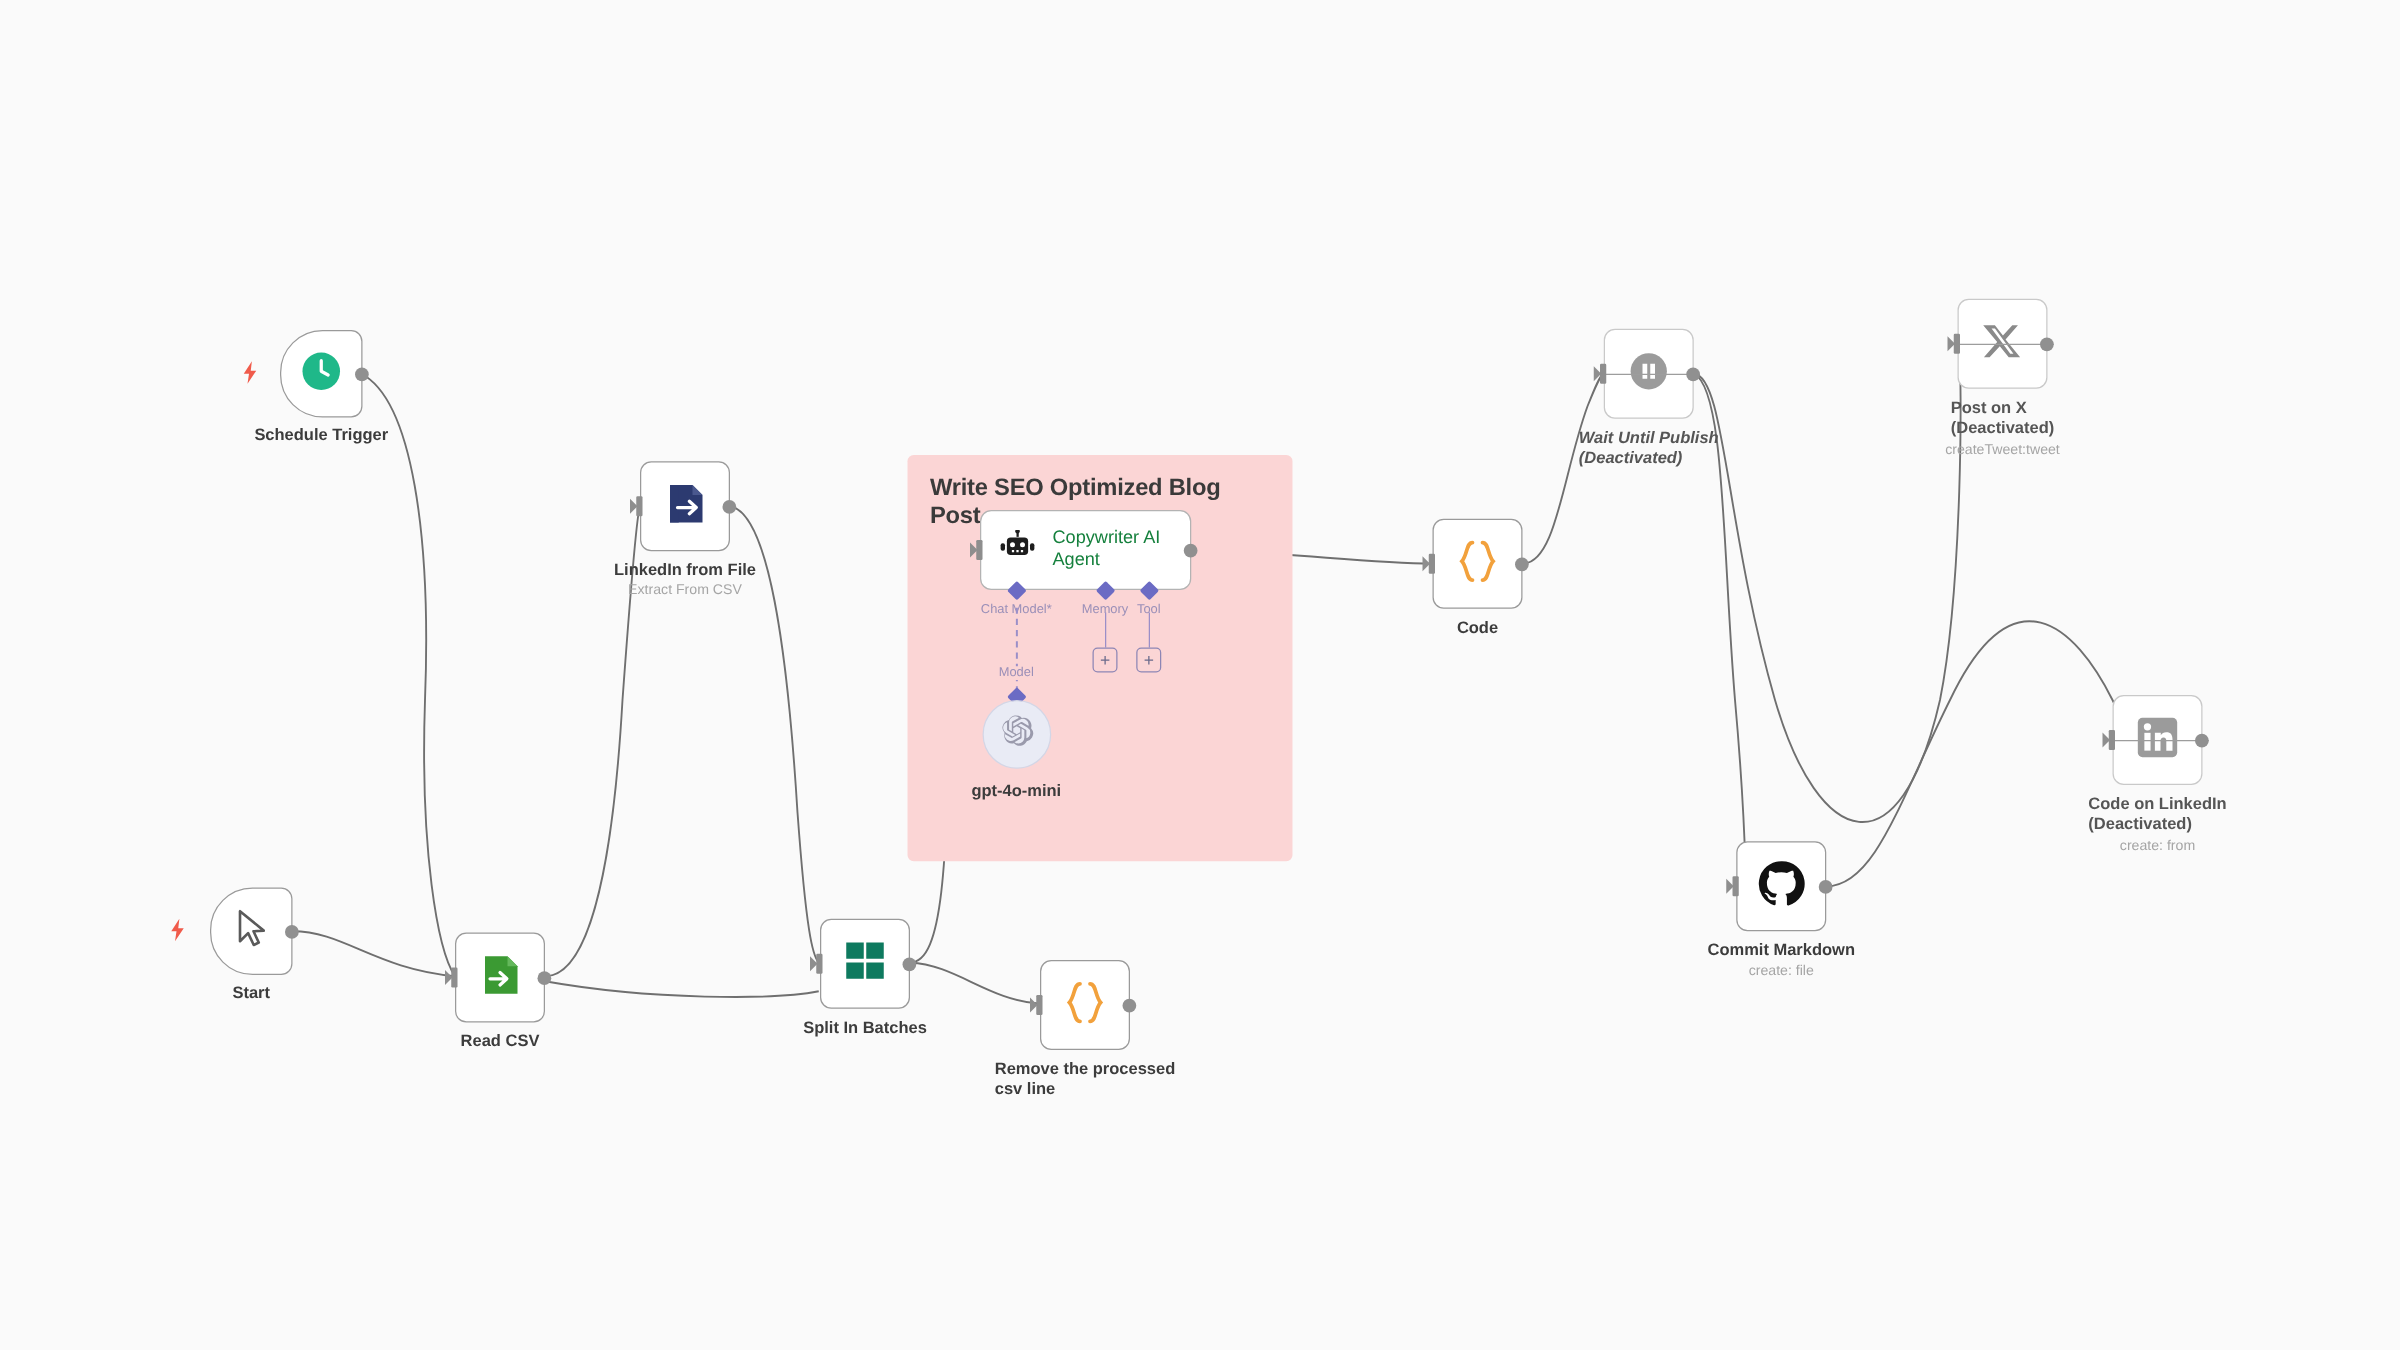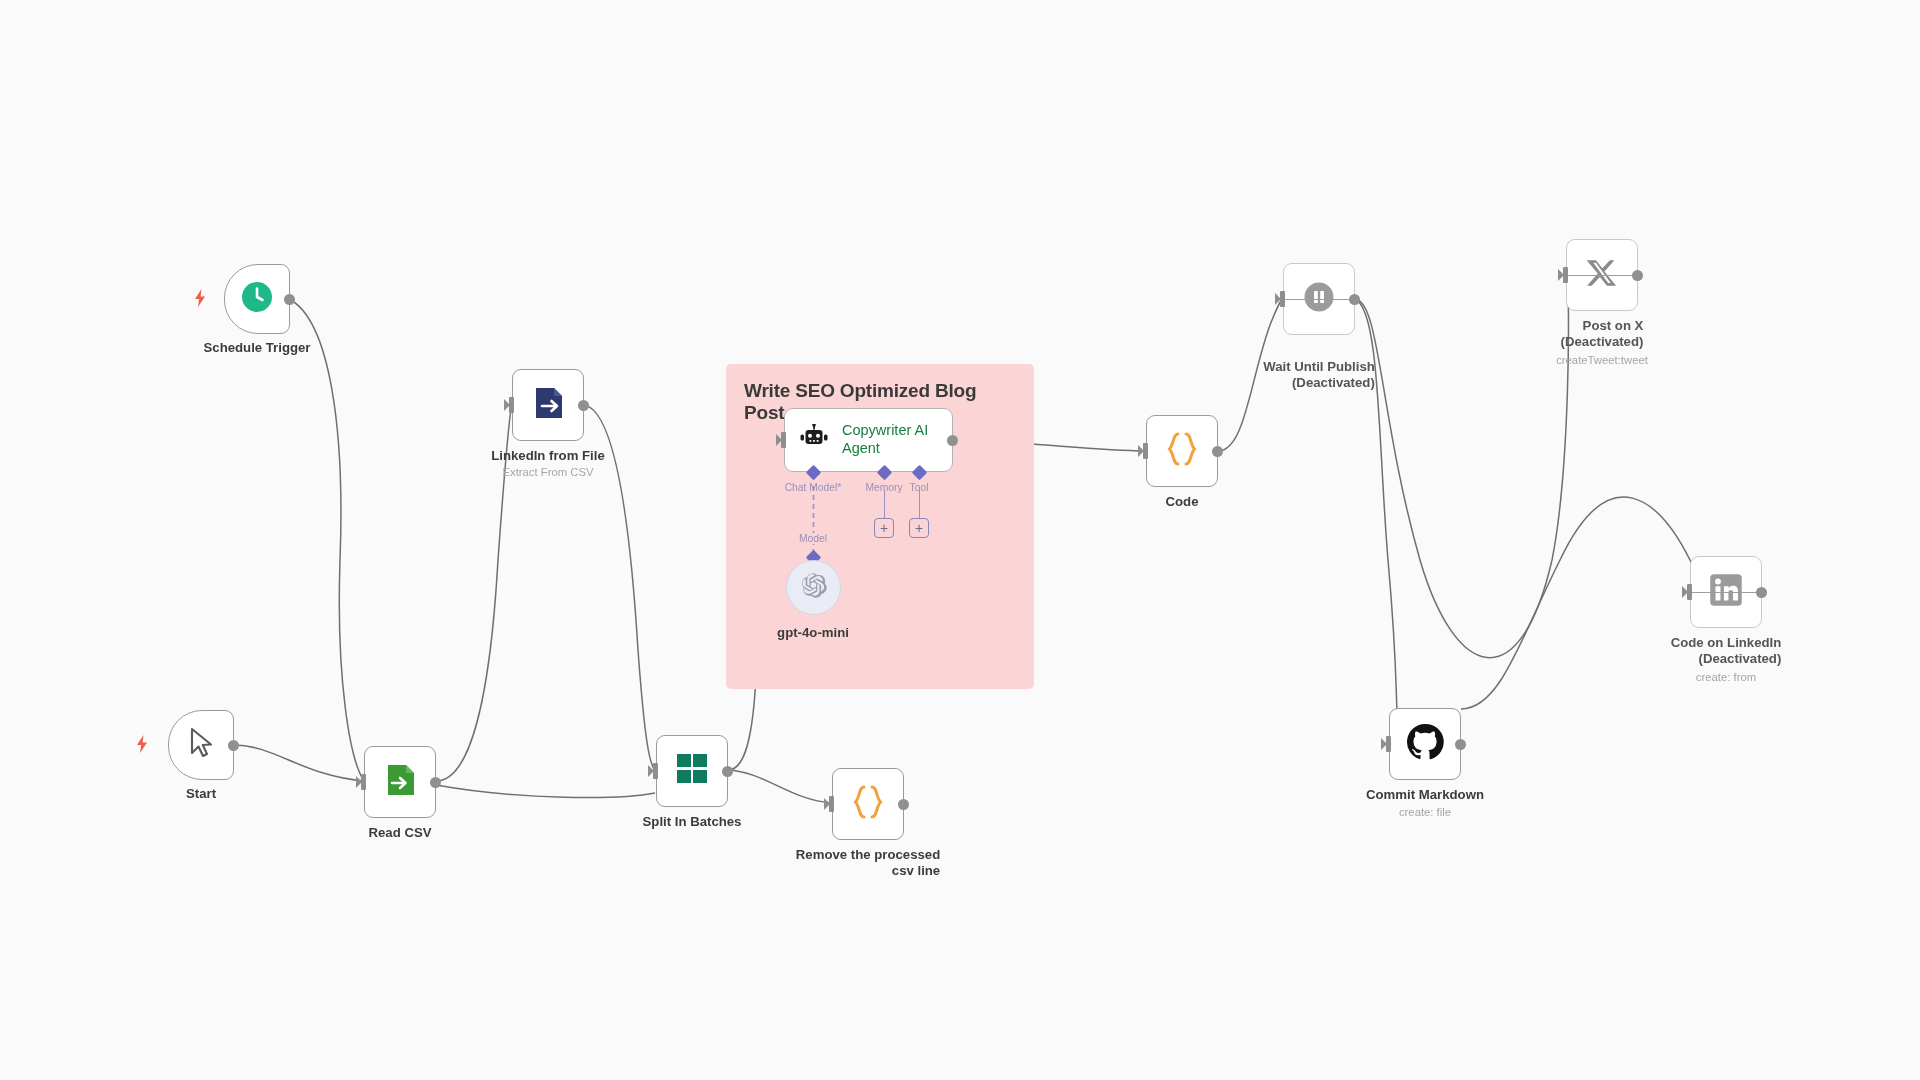--- a/index.html
+++ b/index.html
@@ -49,21 +49,21 @@
   .node.deactivated .node-box { border-color: #c9c9c9; }
   .node.deactivated .node-label { color: #555; }
 
   .node-inner-label {
     font-size: 14.5px; color: #15803d; line-height: 1.22;
     font-weight: 400; max-width: 96px;
   }
 
   .node-label {
     position: absolute; left: 50%; transform: translateX(-50%);
-    white-space: nowrap; text-align: right;
+    white-space: nowrap; text-align: left;
     font-size: 13.2px; font-weight: 700; color: #3c3c3c;
     line-height: 1.18;
   }
   .node-sub {
     position: absolute; left: 50%; transform: translateX(-50%);
     white-space: nowrap; text-align: center;
     font-size: 11.3px; color: #a5a5a5; font-weight: 400;
   }
 
   
@@ -335,21 +335,21 @@
         <svg width="34" height="34" viewBox="0 0 34 34">
           <circle cx="17" cy="17" r="14.5" fill="#9b9b9b"></circle>
           <rect x="12" y="11" width="3.8" height="12" fill="#fff"></rect>
           <rect x="18.2" y="11" width="3.8" height="12" fill="#fff"></rect>
         </svg>
       </span>
       <div class="strike"></div>
       <div class="ep-in"></div>
       <div class="ep-out"></div>
     </div>
-    <div class="node-label" style="top:96px;">
+    <div class="node-label" style="top:79px;font-style:italic;">
       <div>Wait Until Publish</div>
       <div>(Deactivated)</div>
     </div>
   </div>
 
   <div class="node deactivated" style="left:1566px; top:239px; width:72px; height:72px;">
     <div class="node-box" style="width:72px; height:72px;">
       <span class="icon">
         <svg width="34" height="34" viewBox="0 0 24 24">
           <path d="M17.53 3h3.2l-7 8 8.23 10h-6.44l-5.04-6.2L4.7 21H1.5l7.5-8.57L1.1 3h6.6l4.56 5.7zM16.4 19.1h1.77L7.73 4.8H5.83z" fill="#8a8a8a"></path>
@@ -359,21 +359,21 @@
       <div class="ep-in"></div>
       <div class="ep-out"></div>
     </div>
     <div class="node-label" style="top:79px;">
       <div>Post on X</div>
       <div>(Deactivated)</div>
     </div>
     <div class="node-sub" style="top:115px;">createTweet:tweet</div>
   </div>
 
-  <div class="node" style="left:1389px; top:708px; width:72px; height:77px;">
+  <div class="node" style="left:1389px; top:673px; width:72px; height:77px;">
     <div class="node-box" style="width:72px; height:72px;">
       <span class="icon">
         <svg width="38" height="38" viewBox="0 0 24 24">
           <path d="M12 .6A11.4 11.4 0 0 0 8.4 22.8c.57.1.78-.25.78-.55v-2c-3.18.7-3.85-1.36-3.85-1.36-.52-1.32-1.27-1.67-1.27-1.67-1.04-.7.08-.69.08-.69 1.15.08 1.75 1.18 1.75 1.18 1.02 1.75 2.68 1.24 3.34.95.1-.74.4-1.24.72-1.53-2.54-.29-5.2-1.27-5.2-5.64 0-1.25.44-2.27 1.17-3.07-.12-.29-.51-1.45.11-3.02 0 0 .96-.31 3.14 1.17a10.9 10.9 0 0 1 5.72 0c2.18-1.48 3.14-1.17 3.14-1.17.62 1.57.23 2.73.11 3.02.73.8 1.17 1.82 1.17 3.07 0 4.38-2.67 5.35-5.22 5.63.41.35.77 1.05.77 2.12v3.14c0 .3.2.66.79.55A11.4 11.4 0 0 0 12 .6z" fill="#111111"></path>
         </svg>
       </span>
       <div class="ep-in"></div>
       <div class="ep-out"></div>
     </div>
     <div class="node-label" style="top:79px;">Commit Markdown</div>

